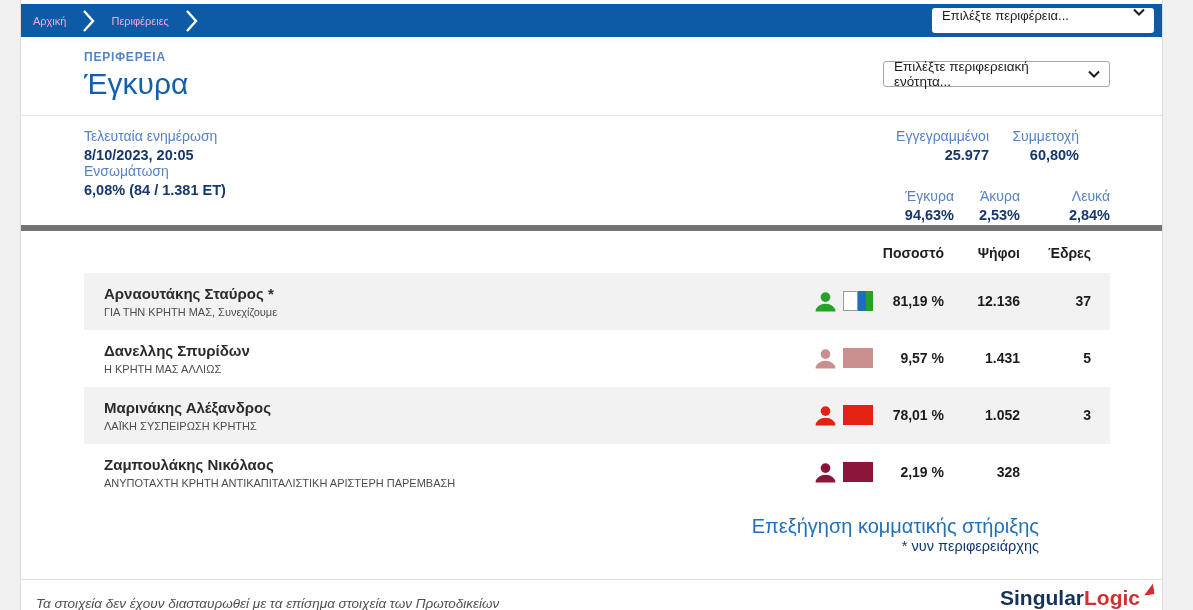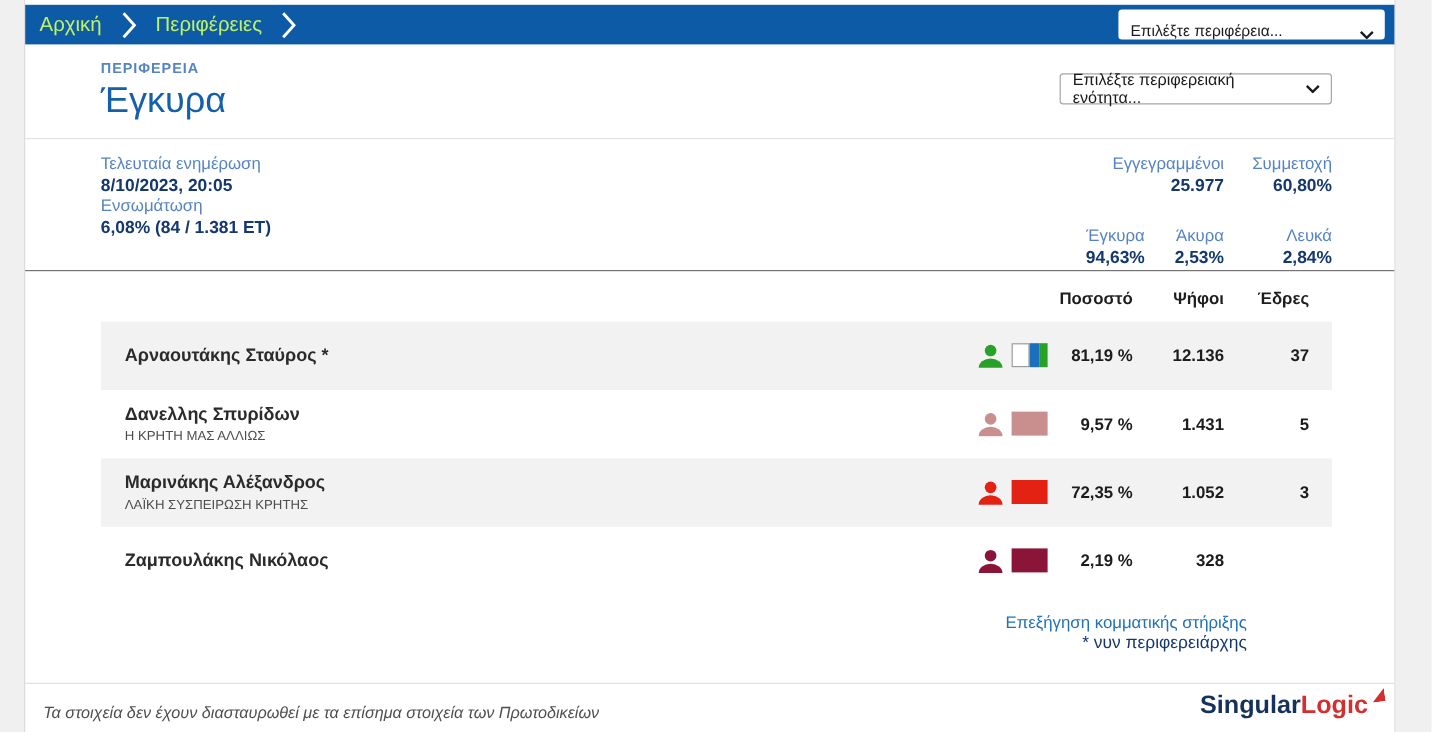--- a/index.html
+++ b/index.html
@@ -20,34 +20,34 @@
   }
   
   .navbar {
     height: 33px;
     background: var(--nav-bar, #0d5aa7);
     display: flex;
     align-items: center;
     padding: 0 8px 0 12px;
   }
   .crumb {
-    color: #bef264;
-    font-size: 17px;
+    color: #f9a8d4;
+    font-size: 11px;
     cursor: pointer;
     white-space: nowrap;
   }
   .crumb-chevron { margin: 0 16px; display: flex; align-items: center; }
   .nav-select {
     margin-left: auto;
     width: 222px;
     height: 25px;
     background: #fff;
     border-radius: 3px;
     display: flex;
-    align-items: flex-end;
+    align-items: flex-start;
     padding: 0 9px 0 10px;
     font-size: 13px;
     color: #1b1b1b;
     cursor: pointer;
   }
   .select-caret { margin-left: auto; display: flex; align-items: center; }
   
   .header-row {
     display: flex;
     justify-content: space-between;
@@ -84,28 +84,28 @@
   
   .stats-section {
     border-top: 1px solid #e4e4e4;
     display: flex;
     justify-content: space-between;
     padding: 12px 52px 2px 63px;
   }
   .stat-label { font-size: 14px; color: var(--label-blue, #5583c4); }
   .stat-value { margin-top: 3px; font-size: 14.5px; font-weight: 700; color: var(--value-navy, #14386e); }
   .stat-block + .stat-block { }
-  .stats-right { display: flex; flex-direction: column; align-items: flex-end; }
+  .stats-right { display: flex; flex-direction: column; align-items: flex-start; }
   .stats-line { display: flex; }
   .stats-line + .stats-line { margin-top: 25px; }
   .stat-cell { text-align: right; }
   .w110 { width: 110px; } .w90 { width: 90px; } .w75 { width: 75px; } .w66 { width: 66px; }
   
   .results-section {
-    border-top: 1px solid #737373;
+    border-top: 6px solid #737373;
     padding: 14px 52px 0 63px;
   }
   .table-header {
     display: flex;
     align-items: center;
     padding: 0 19px 0 20px;
     margin-bottom: 12px;
     font-size: 14px;
     font-weight: 700;
     color: #1e1e1e;
@@ -128,21 +128,21 @@
   .person-icon { display: flex; }
   .flag { width: 30px; height: 20px; display: flex; }
   .flag-seg { height: 100%; }
   .flag-seg.white { border: 1px solid #9b9b9b; }
   .num-cell { font-size: 14px; font-weight: 600; color: #1c1c1c; }
   
   .below-table { padding: 8px 71px 0 0; text-align: right; }
   .support-link {
     display: inline-block;
     color: var(--link, #2271b8);
-    font-size: 14px;
+    font-size: 20px;
     text-decoration: none;
     cursor: pointer;
     margin-top: 6px;
   }
   .incumbent-note { font-size: 14.5px; color: var(--value-navy, #14386e); }
   
   .footer {
     border-top: 1px solid #e0e0e0;
     margin-top: 25px;
     padding: 6px 8px 0 15px;
@@ -257,20 +257,21 @@
       <div class="col-name"></div>
       <div class="col-icons"></div>
       <div class="col-pct">Ποσοστό</div>
       <div class="col-votes">Ψήφοι</div>
       <div class="col-seats">Έδρες</div>
     </div>
     <div>
   <div class="result-row alt">
     <div class="col-name">
       <div class="candidate-name">Αρναουτάκης Σταύρος *</div>
+      <div class="party-name">ΓΙΑ ΤΗΝ ΚΡΗΤΗ ΜΑΣ, Συνεχίζουμε</div>
     </div>
     <div class="col-icons icons-cell">
       <span class="person-icon" style="color: rgb(39, 162, 39);">
         <svg width="23" height="21" viewBox="0 0 24 22" fill="currentColor">
                 <circle cx="12" cy="6.4" r="5.1"></circle>
                 <path d="M1.6 21.5 a10.4 8.2 0 0 1 20.8 0 z"></path>
               </svg>
       </span>
       <span class="flag">
               <div class="flag-seg white" style="background: rgb(255, 255, 255); width: 50%;"></div>
@@ -313,28 +314,29 @@
       <span class="person-icon" style="color: rgb(227, 34, 19);">
         <svg width="23" height="21" viewBox="0 0 24 22" fill="currentColor">
                 <circle cx="12" cy="6.4" r="5.1"></circle>
                 <path d="M1.6 21.5 a10.4 8.2 0 0 1 20.8 0 z"></path>
               </svg>
       </span>
       <span class="flag">
               <div class="flag-seg" style="background: rgb(227, 34, 19); width: 100%;"></div>
             </span>
     </div>
-    <div class="col-pct num-cell">72,35 %</div>
+    <div class="col-pct num-cell">78,01 %</div>
     <div class="col-votes num-cell">1.052</div>
     <div class="col-seats num-cell">3</div>
   </div>
 
   <div class="result-row">
     <div class="col-name">
       <div class="candidate-name">Ζαμπουλάκης Νικόλαος</div>
+      <div class="party-name">ΑΝΥΠΟΤΑΧΤΗ ΚΡΗΤΗ ΑΝΤΙΚΑΠΙΤΑΛΙΣΤΙΚΗ ΑΡΙΣΤΕΡΗ ΠΑΡΕΜΒΑΣΗ</div>
     </div>
     <div class="col-icons icons-cell">
       <span class="person-icon" style="color: rgb(138, 21, 56);">
         <svg width="23" height="21" viewBox="0 0 24 22" fill="currentColor">
                 <circle cx="12" cy="6.4" r="5.1"></circle>
                 <path d="M1.6 21.5 a10.4 8.2 0 0 1 20.8 0 z"></path>
               </svg>
       </span>
       <span class="flag">
               <div class="flag-seg" style="background: rgb(138, 21, 56); width: 100%;"></div>

